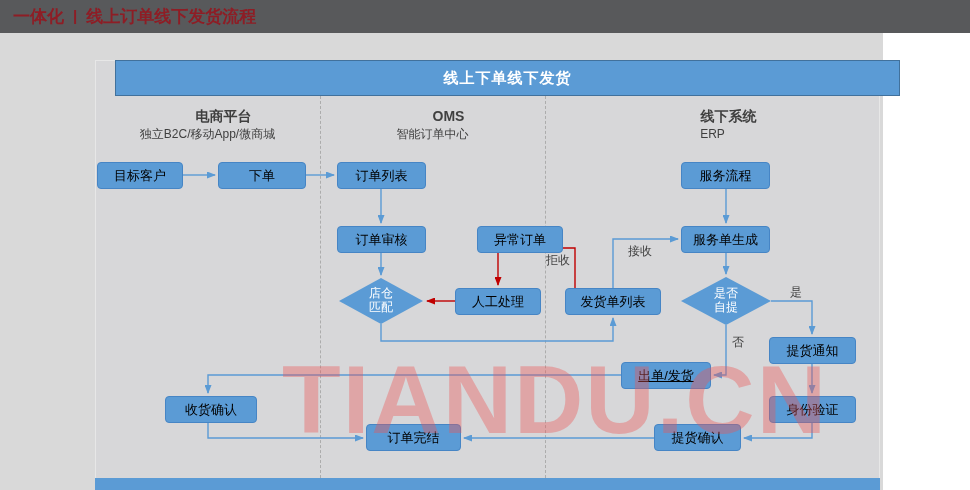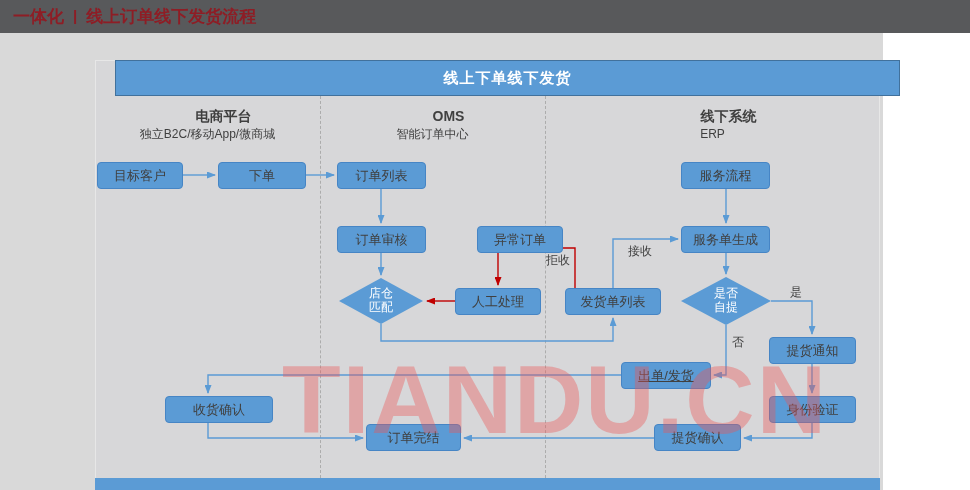--- a/index.html
+++ b/index.html
@@ -29,21 +29,21 @@
 
   .lane-head { position:absolute; top:106px; text-align:center; color:#3F3F3F; z-index:3; }
   .lane-head .l1 { font-size:14px; font-weight:bold; line-height:20px;margin-left:32px; }
   .lane-head .l2 { font-size:12px; line-height:16px; }
   .lane1 { left:95px;  width:225px; }
   .lane2 { left:320px; width:225px; }
   .lane3 { left:545px; width:335px; }
 
   
   .node { position:absolute; background:#5B9BD5; border:1px solid #4685C5; border-radius:4px;
-          color:#404040; font-size:13px; display:flex; align-items:center; justify-content:center; z-index:10; }
+          color:#000000; font-size:13px; display:flex; align-items:center; justify-content:center; z-index:10; }
   .diamond { position:absolute; background:#5B9BD5; clip-path:polygon(50% 0,100% 50%,50% 100%,0 50%);
              color:#fff; font-size:12px; display:flex; align-items:center; justify-content:center;
              text-align:center; line-height:1.15; white-space:pre-line; z-index:10; }
 
   .edge-label { position:absolute; font-size:12px; color:#3F3F3F; z-index:12; }
 
   svg.edges { position:absolute; left:0; top:0; z-index:5; pointer-events:none; }
   .edge { fill:none; stroke:#5B9BD5; stroke-width:1.4px; }
   .edge-red { fill:none; stroke:#C00000; stroke-width:1.4px; }
 
@@ -120,21 +120,21 @@
 匹配</div>
   <div class="node" style="left:455px; top:288px; width:86px; height:27px;">人工处理</div>
   <div class="node" style="left:565px; top:288px; width:96px; height:27px;">发货单列表</div>
   <div class="node" style="left:681px; top:162px; width:89px; height:27px;">服务流程</div>
   <div class="node" style="left:681px; top:226px; width:89px; height:27px;">服务单生成</div>
   <div class="diamond" style="left:681px; top:277px; width:90px; height:48px;">是否
 自提</div>
   <div class="node" style="left:769px; top:337px; width:87px; height:27px;">提货通知</div>
   <div class="node" style="left:621px; top:362px; width:90px; height:27px;text-decoration:underline;">出单/发货</div>
   <div class="node" style="left:769px; top:396px; width:87px; height:27px;">身份验证</div>
-  <div class="node" style="left:165px; top:396px; width:108px; height:27px;">收货确认</div>
+  <div class="node" style="left:165px; top:396px; width:92px; height:27px;">收货确认</div>
   <div class="node" style="left:366px; top:424px; width:95px; height:27px;">订单完结</div>
   <div class="node" style="left:654px; top:424px; width:87px; height:27px;">提货确认</div>
 
   <div class="edge-label" style="left:546px; top:252px;">拒收</div>
   <div class="edge-label" style="left:628px; top:243px;text-align:center;">接收</div>
   <div class="edge-label" style="left:790px; top:284px;">是</div>
   <div class="edge-label" style="left:732px; top:334px;">否</div>
 
   <div class="footer-strip"></div>
 

